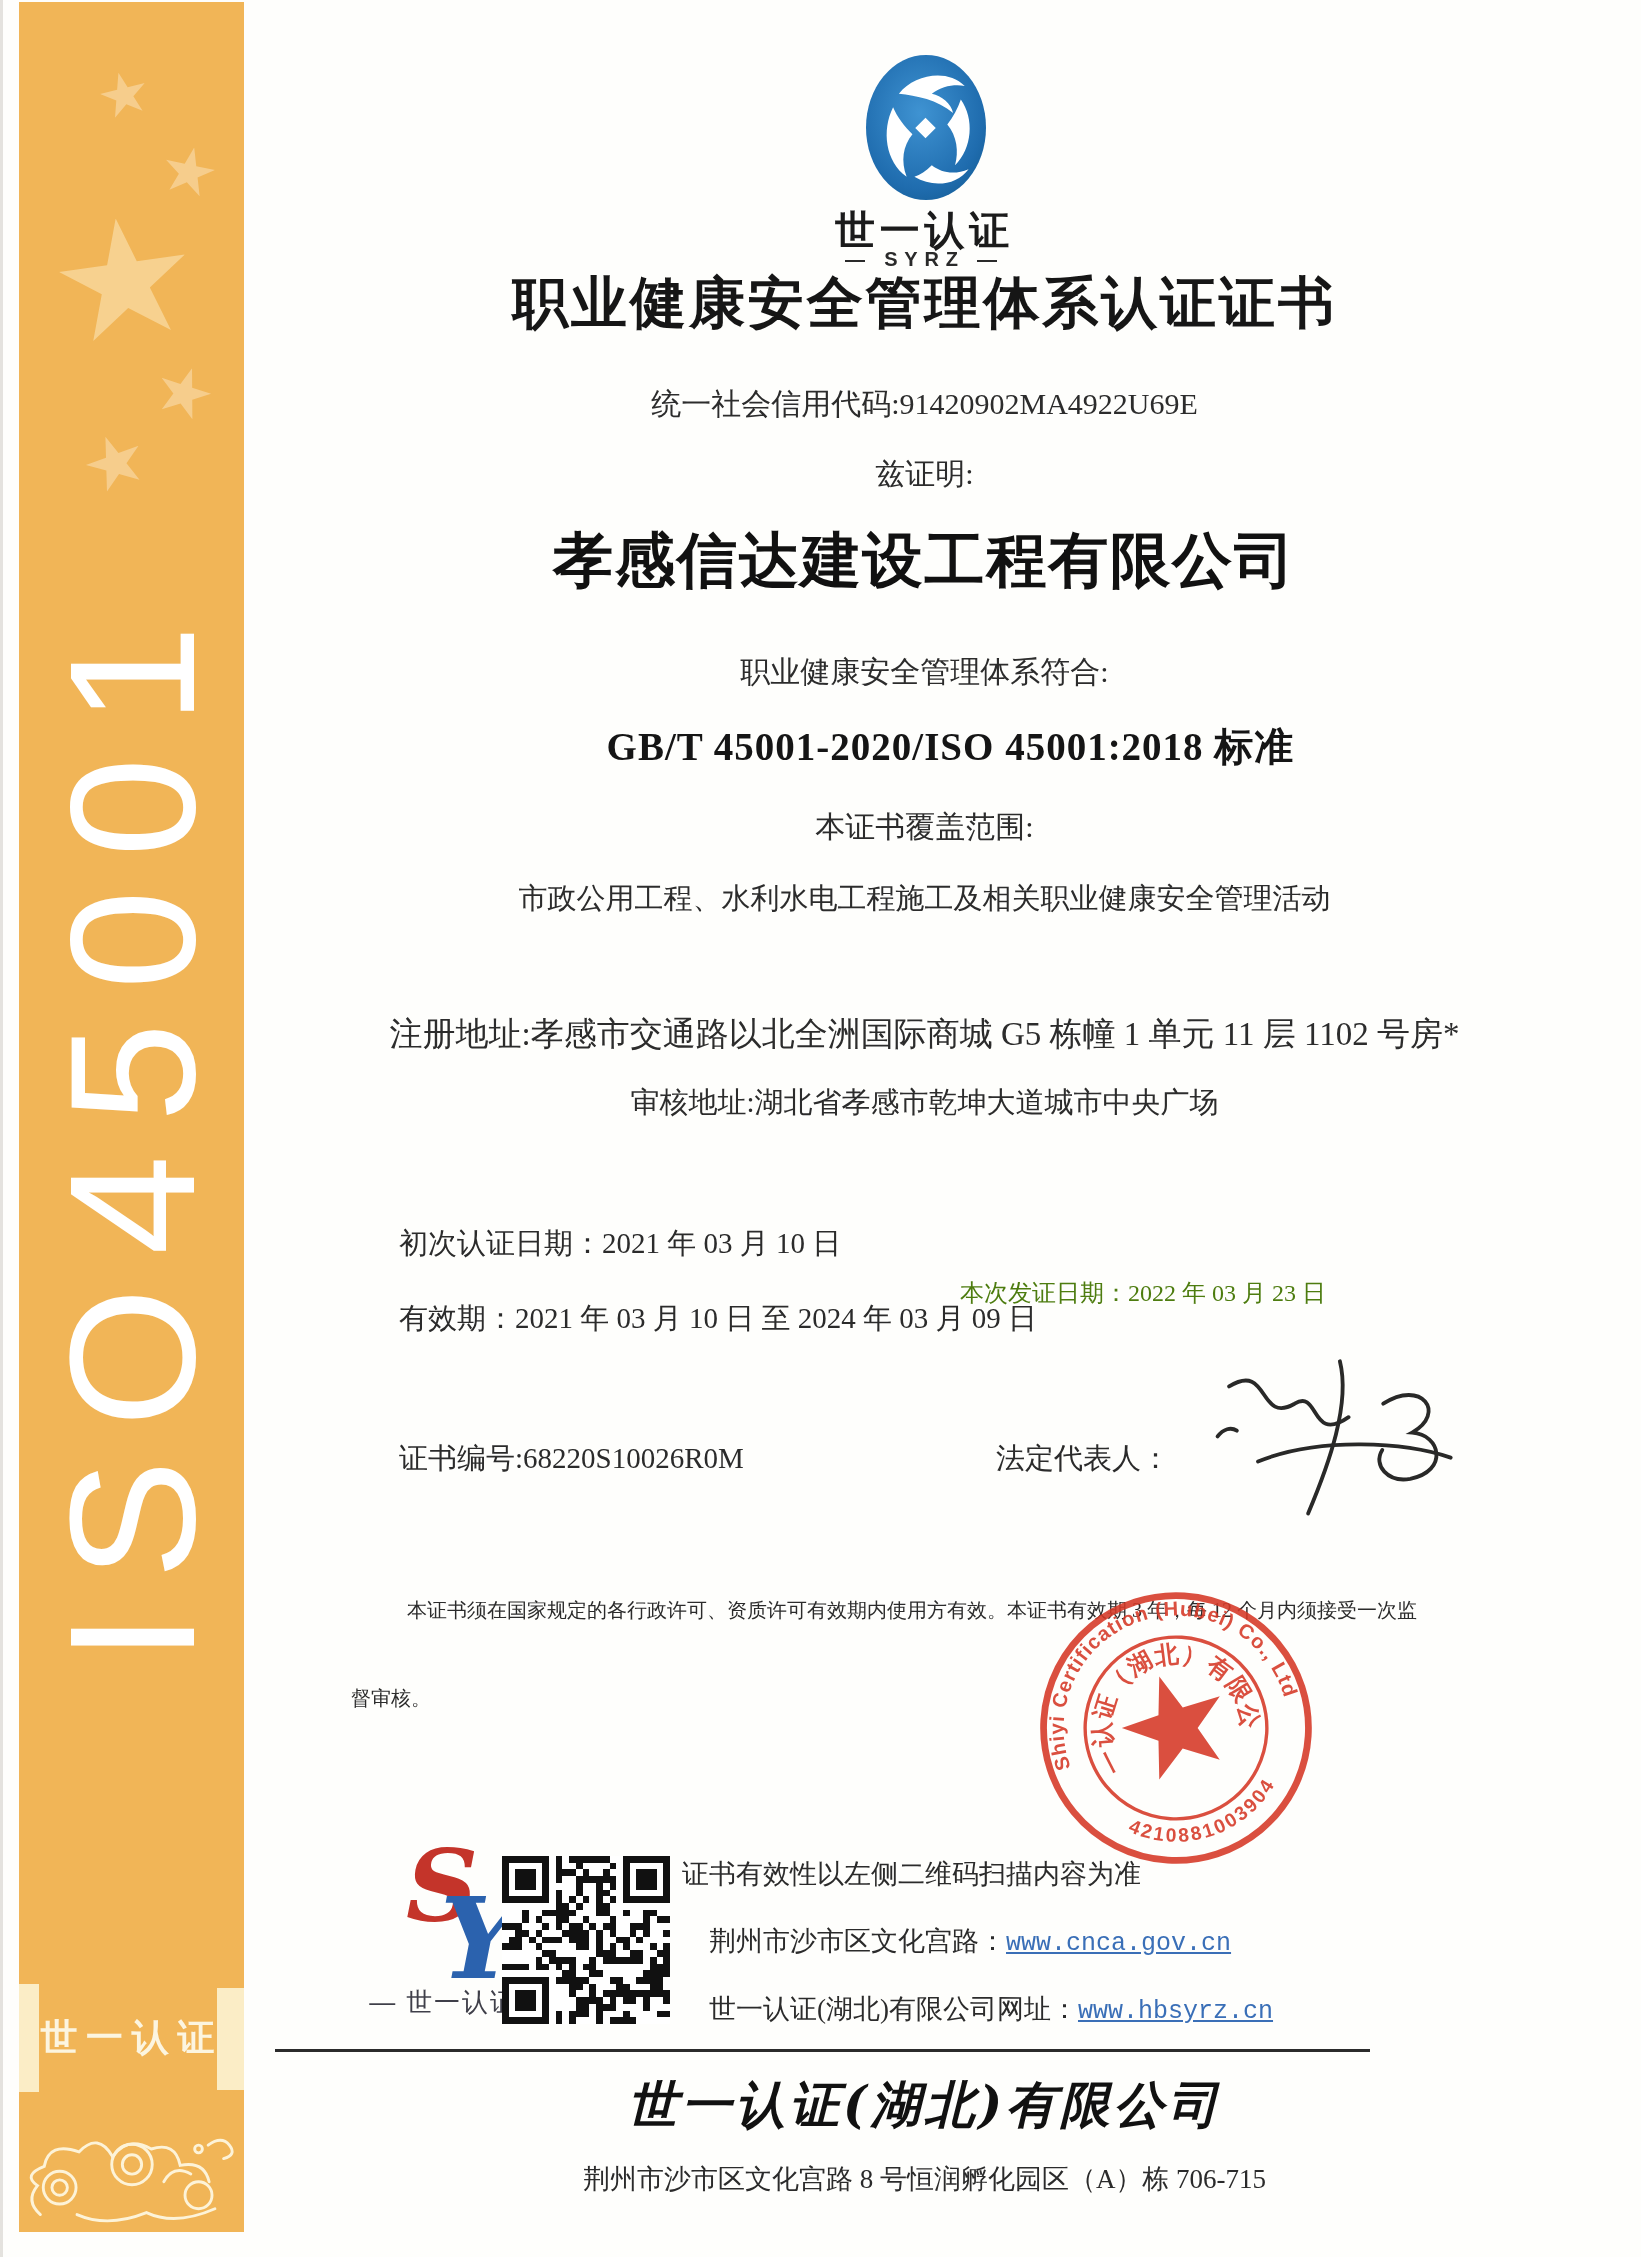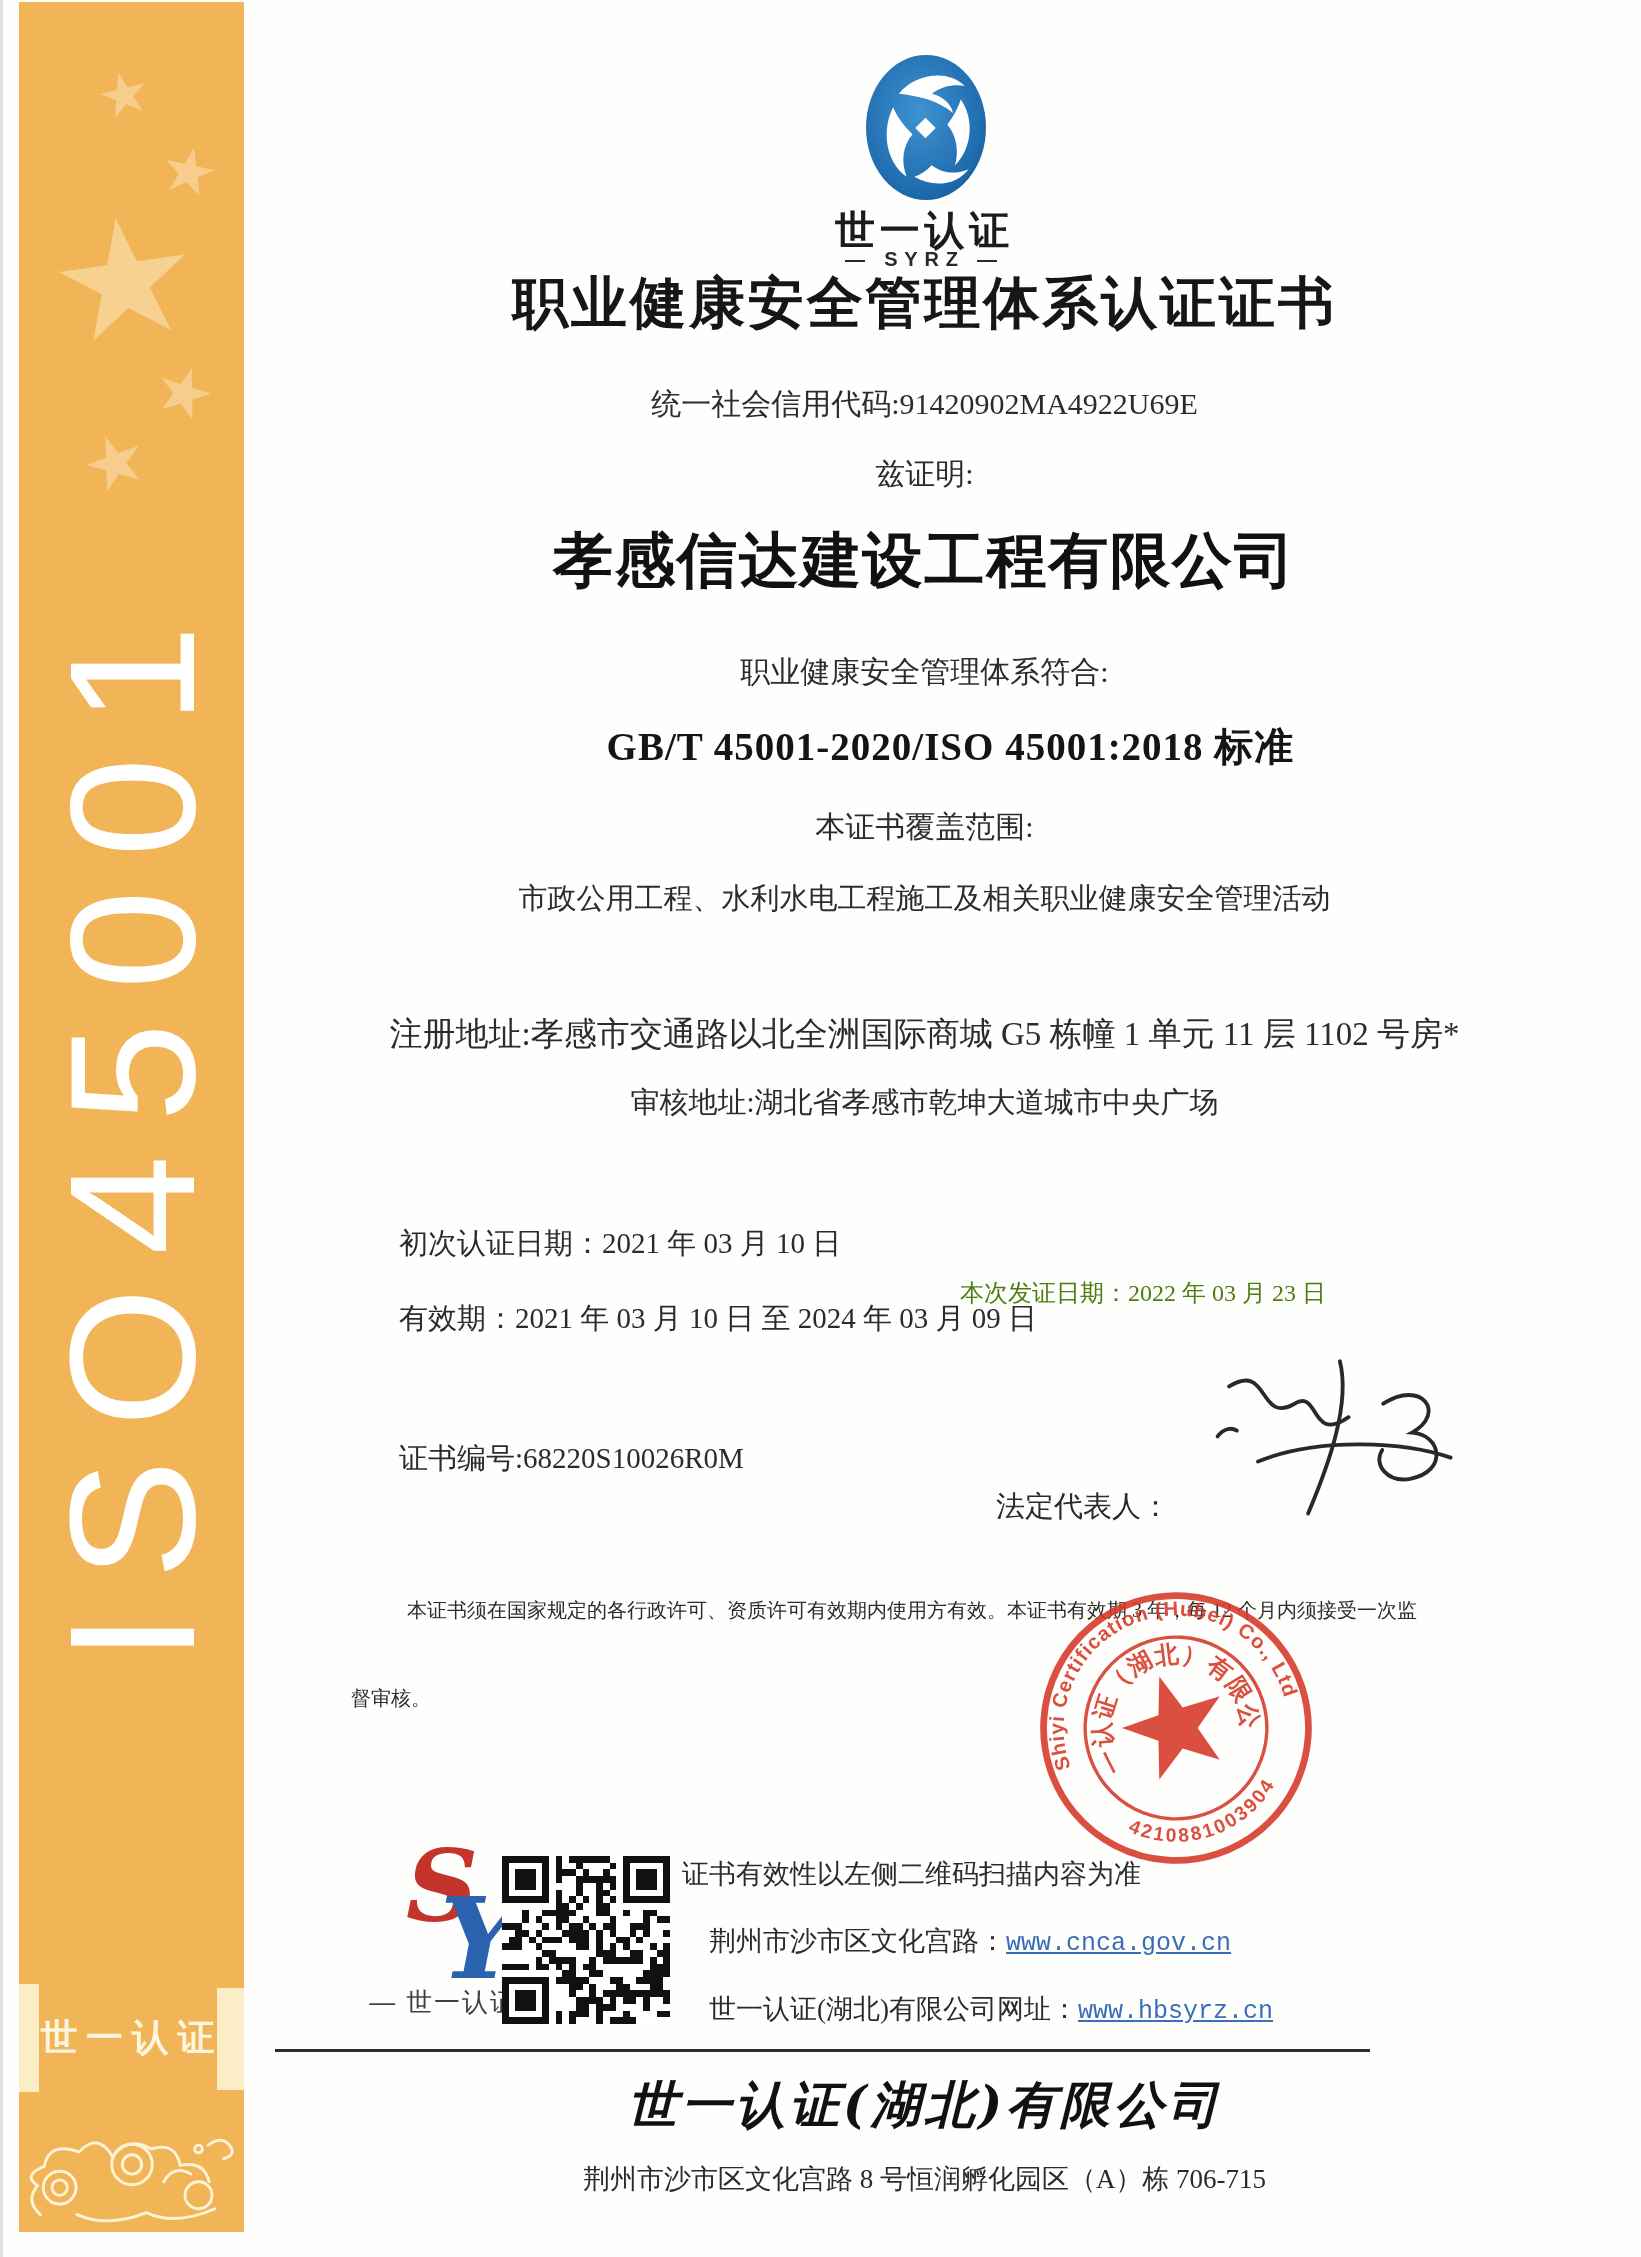--- a/index.html
+++ b/index.html
@@ -36,21 +36,21 @@
   .system{top:652px;font-size:30px;color:#2c2c2c;}
   .standard{top:720px;font-size:39px;font-weight:700;color:#151515;letter-spacing:1px;padding-left:26px;}
   .scope-label{top:807px;font-size:30px;color:#2c2c2c;}
   .scope{top:879px;font-size:29px;color:#2c2c2c;}
   .addr1{top:1012px;font-size:33px;color:#2c2c2c;}
   .addr2{top:1083px;font-size:29px;color:#2c2c2c;}
   .dates-first{position:absolute;left:155px;top:1224px;font-size:29px;color:#2b2b2b;}
   .dates-issue{position:absolute;left:716px;top:1277px;font-size:24px;color:#4d7c0f;}
   .validity{position:absolute;left:155px;top:1299px;font-size:29px;color:#2b2b2b;}
   .certno{position:absolute;left:155px;top:1439px;font-size:29px;color:#2b2b2b;}
-  .rep{position:absolute;left:752px;top:1439px;font-size:29px;color:#2b2b2b;margin-top:48px;}
+  .rep{position:absolute;left:752px;top:1439px;font-size:29px;color:#2b2b2b;}
   .signature{position:absolute;left:958px;top:1344px;width:270px;height:183px;}
   .notice{position:absolute;left:107px;top:1566px;width:1074px;font-size:20px;line-height:88px;
         text-indent:56px;color:#2b2b2b;margin:0;}
   .seal{position:absolute;left:787px;top:1583px;width:290px;height:290px;opacity:.88;}
   .seal-en{font:700 21px "Liberation Sans",sans-serif;fill:#d63826;letter-spacing:1px;}
   .seal-num{font:700 20px "Liberation Sans",sans-serif;fill:#d63826;letter-spacing:2.5px;}
   .seal-cn{font:700 25px "Liberation Sans",sans-serif;fill:#d63826;letter-spacing:1px;}
   .sy-s{position:absolute;left:162px;top:1836px;font-family:"DejaVu Serif","Liberation Serif",serif;
         font-style:italic;font-weight:700;font-size:100px;color:#c4342a;line-height:1;}
   .sy-y{position:absolute;left:196px;top:1883px;font-family:"DejaVu Serif","Liberation Serif",serif;

